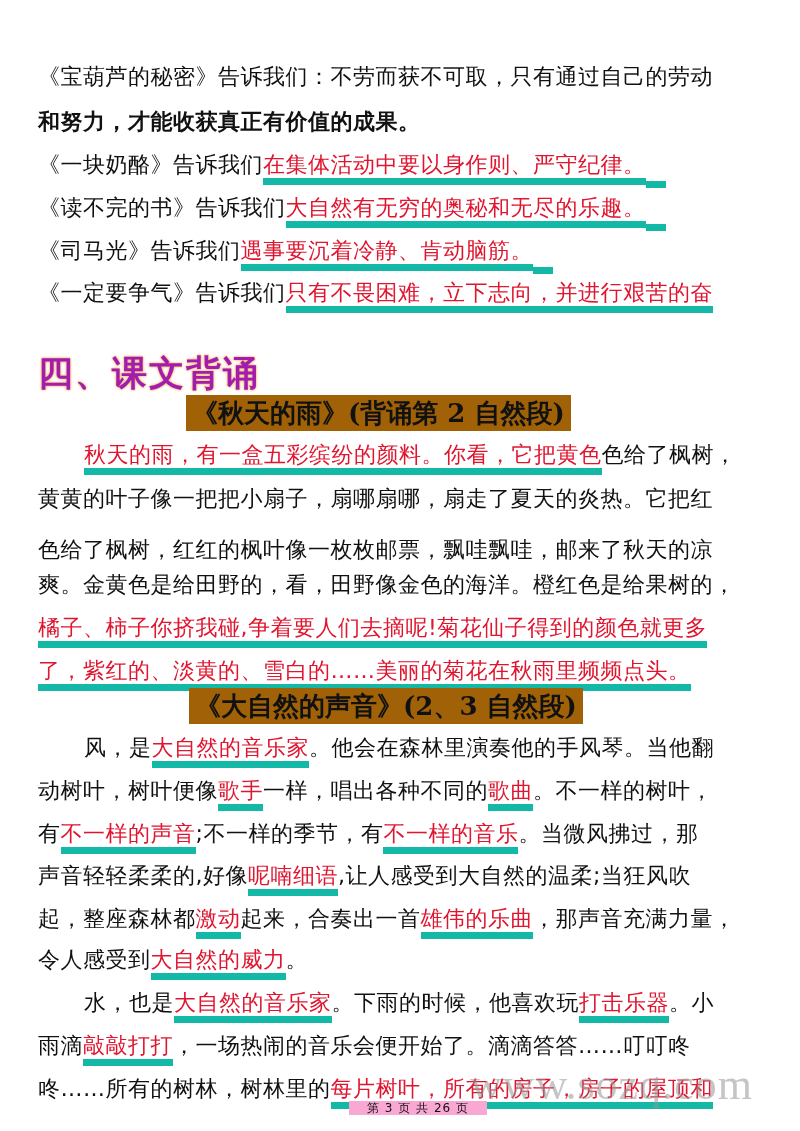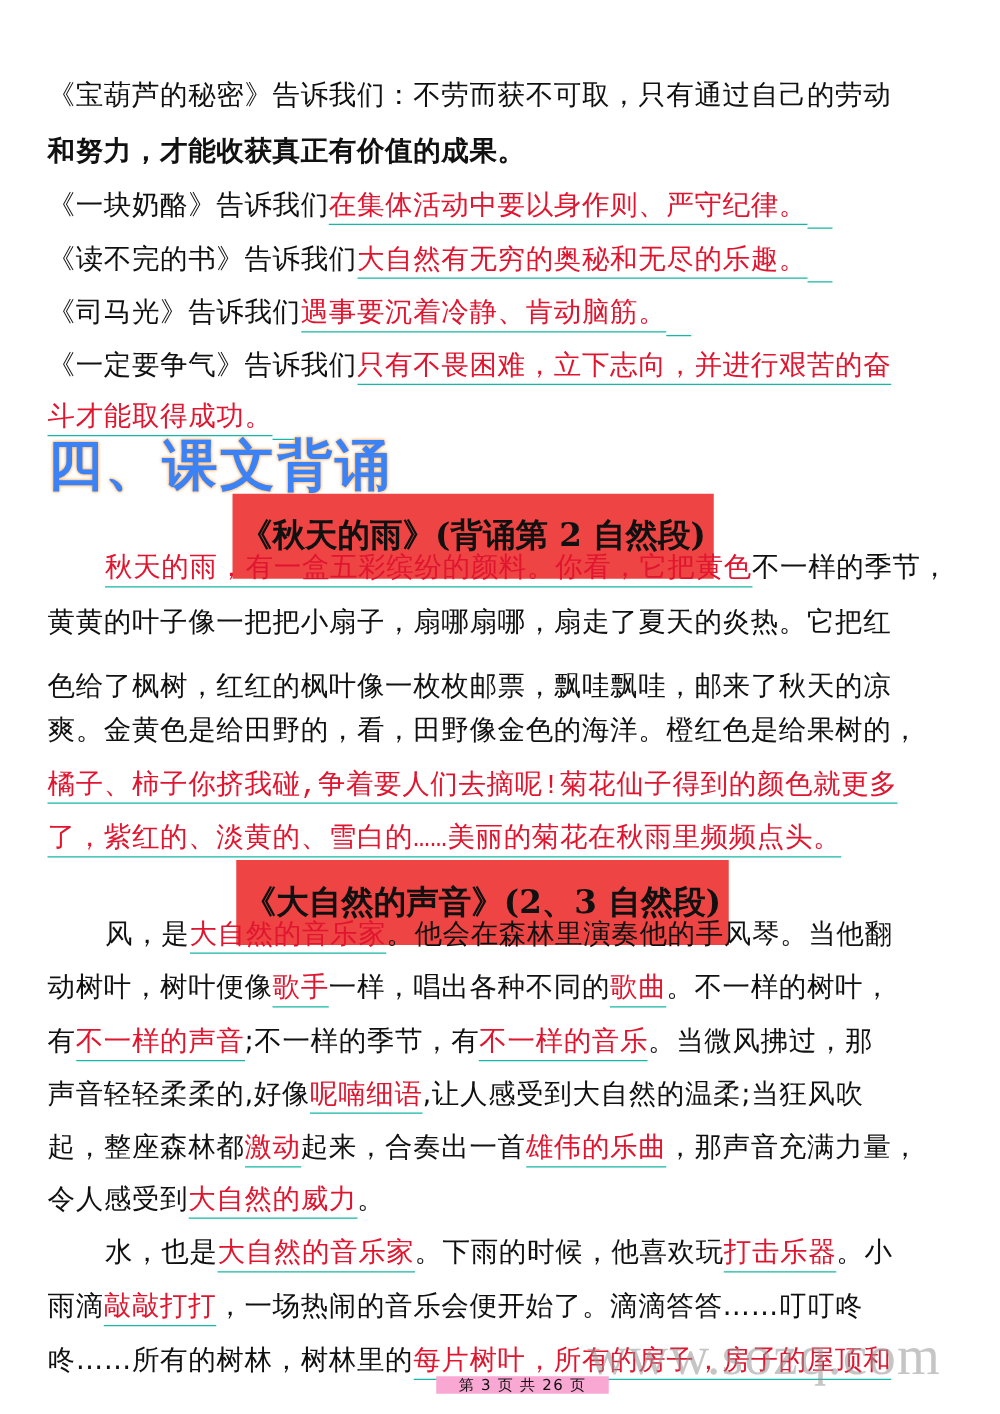--- a/index.html
+++ b/index.html
@@ -7,30 +7,30 @@
     width: 800px; height: 1131px; position: relative; overflow: hidden;
     font-family: "DejaVu Sans", "Liberation Sans", sans-serif;
     color: #111;
   }
   .page { position: absolute; left: 0; top: 0; width: 800px; height: 1131px; }
   .line {
     position: absolute; left: 38px; font-size: 22px; line-height: 30px;
     white-space: nowrap; letter-spacing: 0.5px;
   }
   .red { color: #e0152f; }
-  .ul { border-bottom: 1px solid #14b8a6; padding-bottom: 1px; font-family: Liberation Mono, monospace; }
+  .ul { border-bottom: 7px solid #14b8a6; padding-bottom: 1px; }
   .heading {
-    position: absolute; left: 38px; top: 352px; font-size: 44px; line-height: 42px;
+    position: absolute; left: 38px; top: 352px; font-size: 35px; line-height: 42px;
     font-family: "DejaVu Serif", "Liberation Serif", serif; font-weight: bold;
-    color: #3b82f6; letter-spacing: 2px;
+    color: #a21caf; letter-spacing: 2px;
     text-shadow: 0 0 3px #f5b26b, 0 0 2px #f5b26b;
   }
   .subtitle {
-    position: absolute; background: #ef4444; font-size: 26px; line-height: 36px;
-    padding: 16px 6px; color: #111; white-space: nowrap; font-weight: bold;
+    position: absolute; background: #a16207; font-size: 26px; line-height: 36px;
+    padding: 0 6px; color: #111; white-space: nowrap; font-weight: bold;
     font-family: "DejaVu Serif", "Liberation Serif", serif;
   }
   .footer {
     position: absolute; left: 349px; top: 1101px; font-size: 12px; line-height: 14px;
     background: #f9a8d4; padding: 0 18px; color: #111; letter-spacing: 1px;
   }
   .watermark {
     position: absolute; left: 470px; top: 1060px; font-size: 44px; line-height: 50px;
     color: rgba(150,150,150,0.55); font-family: Liberation Serif, serif;
     letter-spacing: 1px; pointer-events: none;
@@ -56,30 +56,27 @@
     <span>《读不完的书》告诉我们</span><span class="red ul">大自然有无穷的奥秘和无尽的乐趣。</span><span class="ul" style="display:inline-block;width:20px;">&nbsp;</span>
   </div>
 
   <div class="line" style="top:236px;">
     <span>《司马光》告诉我们</span><span class="red ul">遇事要沉着冷静、肯动脑筋。</span><span class="ul" style="display:inline-block;width:20px;">&nbsp;</span>
   </div>
 
   <div class="line" style="top:278px;">
     <span>《一定要争气》告诉我们</span><span class="red ul">只有不畏困难，立下志向，并进行艰苦的奋</span>
   </div>
-  <div class="line" style="top:319px;">
-    <span class="red ul">斗才能取得成功。</span><span class="ul" style="display:inline-block;width:20px;">&nbsp;</span>
-  </div>
 
   <div class="heading">四、课文背诵</div>
 
   <div class="subtitle" style="left:186px; top:395px;">《秋天的雨》(背诵第 2 自然段)</div>
 
   <div class="line" style="top:440px; left:84px;">
-    <span class="red ul">秋天的雨，有一盒五彩缤纷的颜料。你看，它把黄色</span><span>不一样的季节，</span>
+    <span class="red ul">秋天的雨，有一盒五彩缤纷的颜料。你看，它把黄色</span><span>色给了枫树，</span>
   </div>
   <div class="line" style="top:484px;">
     <span>黄黄的叶子像一把把小扇子，扇哪扇哪，扇走了夏天的炎热。它把红</span>
   </div>
   <div class="line" style="top:535px;">
     <span>色给了枫树，红红的枫叶像一枚枚邮票，飘哇飘哇，邮来了秋天的凉</span>
   </div>
   <div class="line" style="top:570px;">
     <span>爽。金黄色是给田野的，看，田野像金色的海洋。橙红色是给果树的，</span>
   </div>

